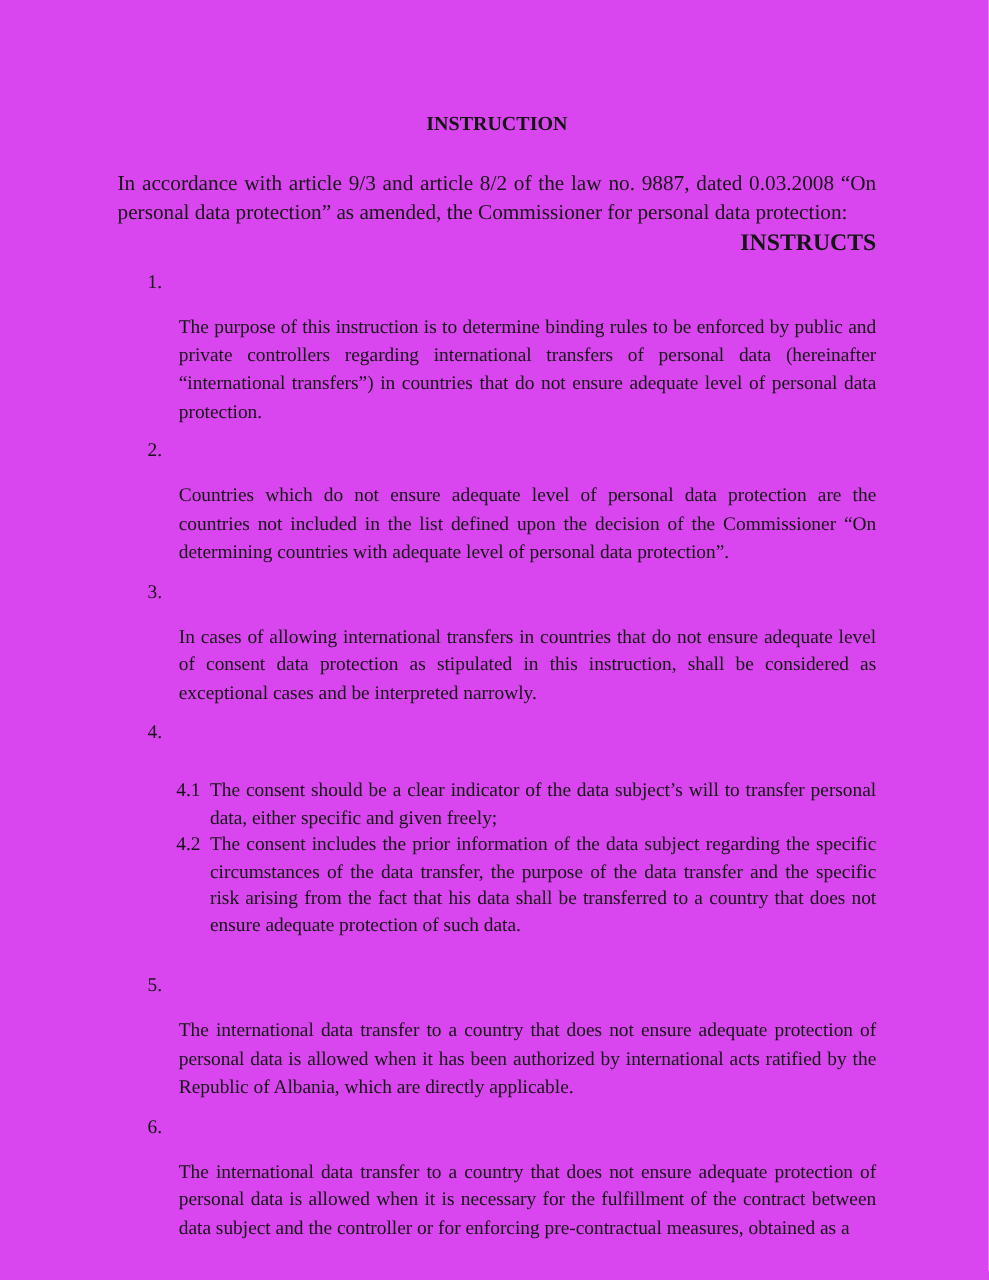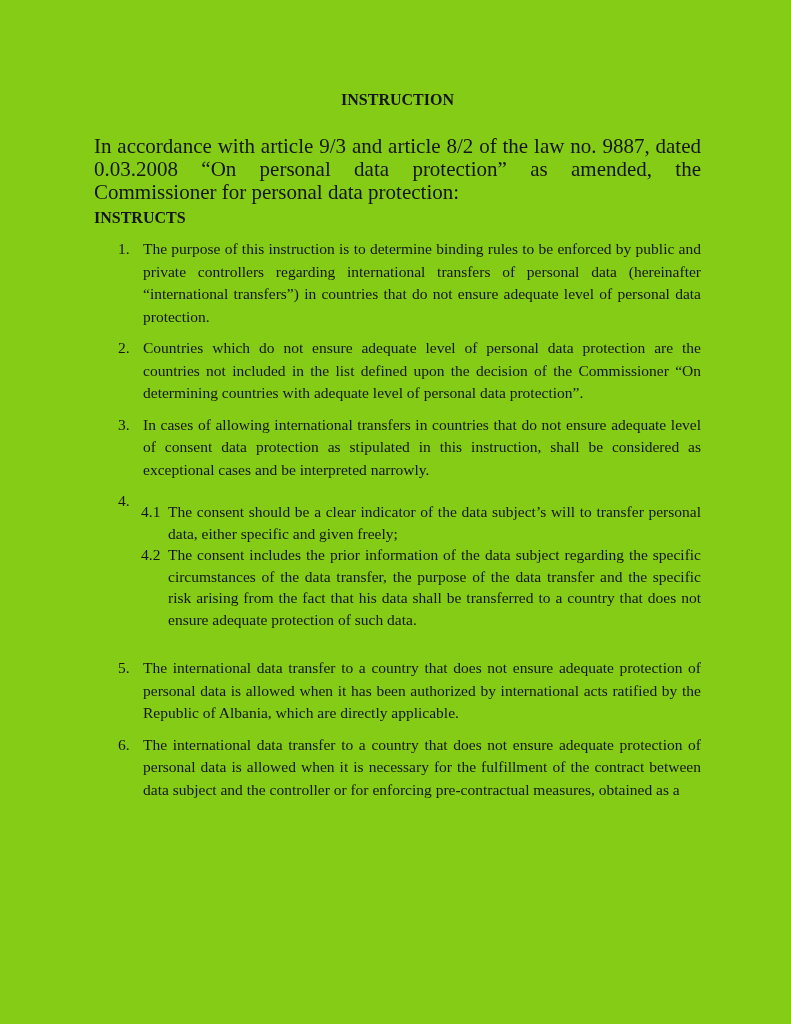--- a/index.html
+++ b/index.html
@@ -7,21 +7,21 @@
   body {
     width: 791px;
     height: 1024px;
     font-family: "Liberation Serif", "DejaVu Serif", serif;
     color: #151515;
     overflow: hidden;
   }
   .page {
     width: 791px;
     height: 1024px;
-    background: #84cc16;
+    background: #d946ef;
     padding: 90px 90px 0 94px;
   }
   .doc-heading {
     text-align: center;
     font-weight: bold;
     font-size: 16px;
     line-height: 20px;
   }
   .doc-subheading {
     text-align: center;
@@ -32,48 +32,49 @@
   }
   .doc-title {
     text-align: center;
     font-weight: bold;
     font-size: 16px;
     line-height: 24.5px;
     margin-top: 9px;
   }
   .intro {
     margin-top: 25px;
-    font-size: 21px;
+    font-size: 17px;
     line-height: 23px;
     text-align: justify;
   }
   .instructs {
-    text-align: left;
+    text-align: right;
     font-weight: bold;
-    font-size: 16px;
+    font-size: 19px;
     line-height: 20px;
     margin-top: 4px;
   }
   .items {
     list-style: none;
     margin-top: 0;
   }
   .item {
     display: flex;
     font-size: 15.5px;
     line-height: 22.5px;
     margin-top: 9px;
   }
   .item .num {
     flex: 0 0 25px;
     margin-left: 24px;
   }
   .item .txt {
     flex: 1;
     text-align: justify;
+    margin-top: 36px;
   }
   .item--first { margin-top: 10px; }
   .item--bigger-gap { margin-top: 27px; }
   .subitems {
     margin-top: 11px;
     line-height: 21.5px;
     font-family: Liberation Serif, serif;
   }
   .subitem {
     display: flex;

